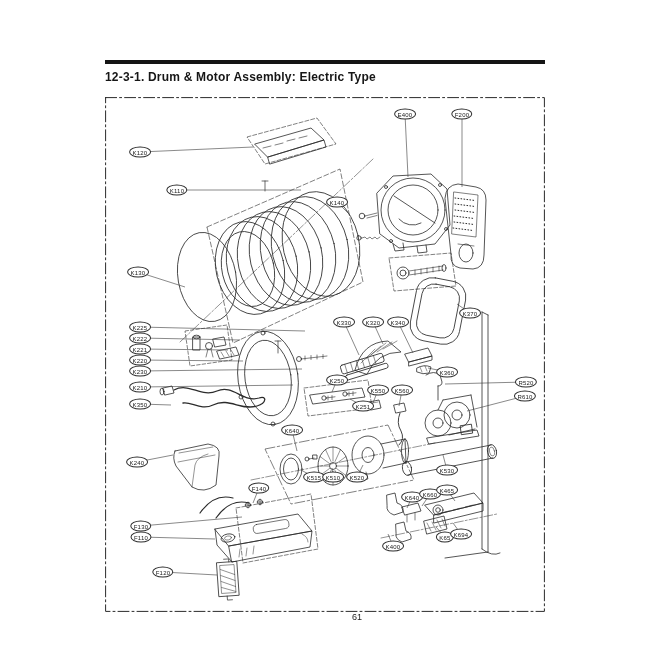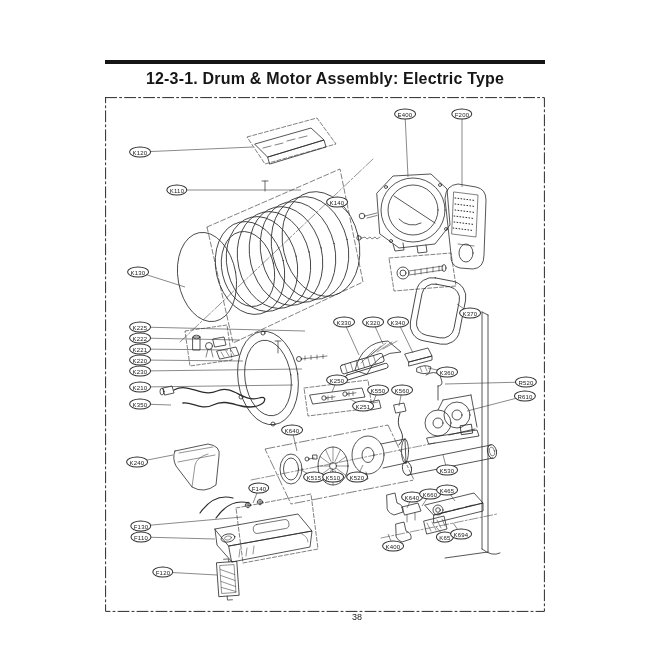--- a/index.html
+++ b/index.html
@@ -1,20 +1,20 @@
 <!DOCTYPE html>
 <html><head>
 <meta charset="utf-8">
 <style>
   html,body{margin:0;padding:0;background:#fff;}
   .page{position:relative;width:650px;height:650px;background:#fff;
         font-family:"Liberation Sans",sans-serif;color:#111;overflow:hidden;}
   .rule-top{position:absolute;left:105px;top:60px;width:440px;height:3.5px;background:#151515;}
-  .title{position:absolute;left:105px;top:70px;width:440px;font-size:16px;font-weight:bold;
-         letter-spacing:0.2px;color:#161616;text-align:center;}
+  .title{position:absolute;left:105px;top:70px;width:440px;font-size:12px;font-weight:bold;
+         letter-spacing:0.2px;color:#161616;}
   .figure-box{position:absolute;left:105px;top:97px;width:440px;height:515px;}
   .figure-box svg{position:absolute;left:0;top:0;}
   #leader-overlay{pointer-events:none;}
   .callout{position:absolute;transform:translate(-50%,-50%);border:0.9px solid #2d2d2d;
            border-radius:50%;background:#fff;font-size:6px;line-height:1;padding:1.5px 2.5px;
            color:#1a1a1a;white-space:nowrap;letter-spacing:0.2px;}
   .page-number{position:absolute;left:352px;top:612px;font-size:9px;color:#222;}
 </style>
 </head>
 <body>
@@ -320,14 +320,14 @@
       <div class="callout" style="left: 340px; top: 440px;">K65</div>
       <div class="callout" style="left: 356px; top: 437px;">K694</div>
       <div class="callout" style="left: 288px; top: 449px;">K400</div>
       <div class="callout" style="left: 32px; top: 365px;">K240</div>
       <div class="callout" style="left: 154px; top: 391px;">F140</div>
       <div class="callout" style="left: 36px; top: 429px;">F130</div>
       <div class="callout" style="left: 36px; top: 440px;">F110</div>
       <div class="callout" style="left: 58px; top: 475px;">F120</div>
     </div>
 
-  <div class="page-number">38</div>
+  <div class="page-number">61</div>
 </div>
 
 </body></html>

